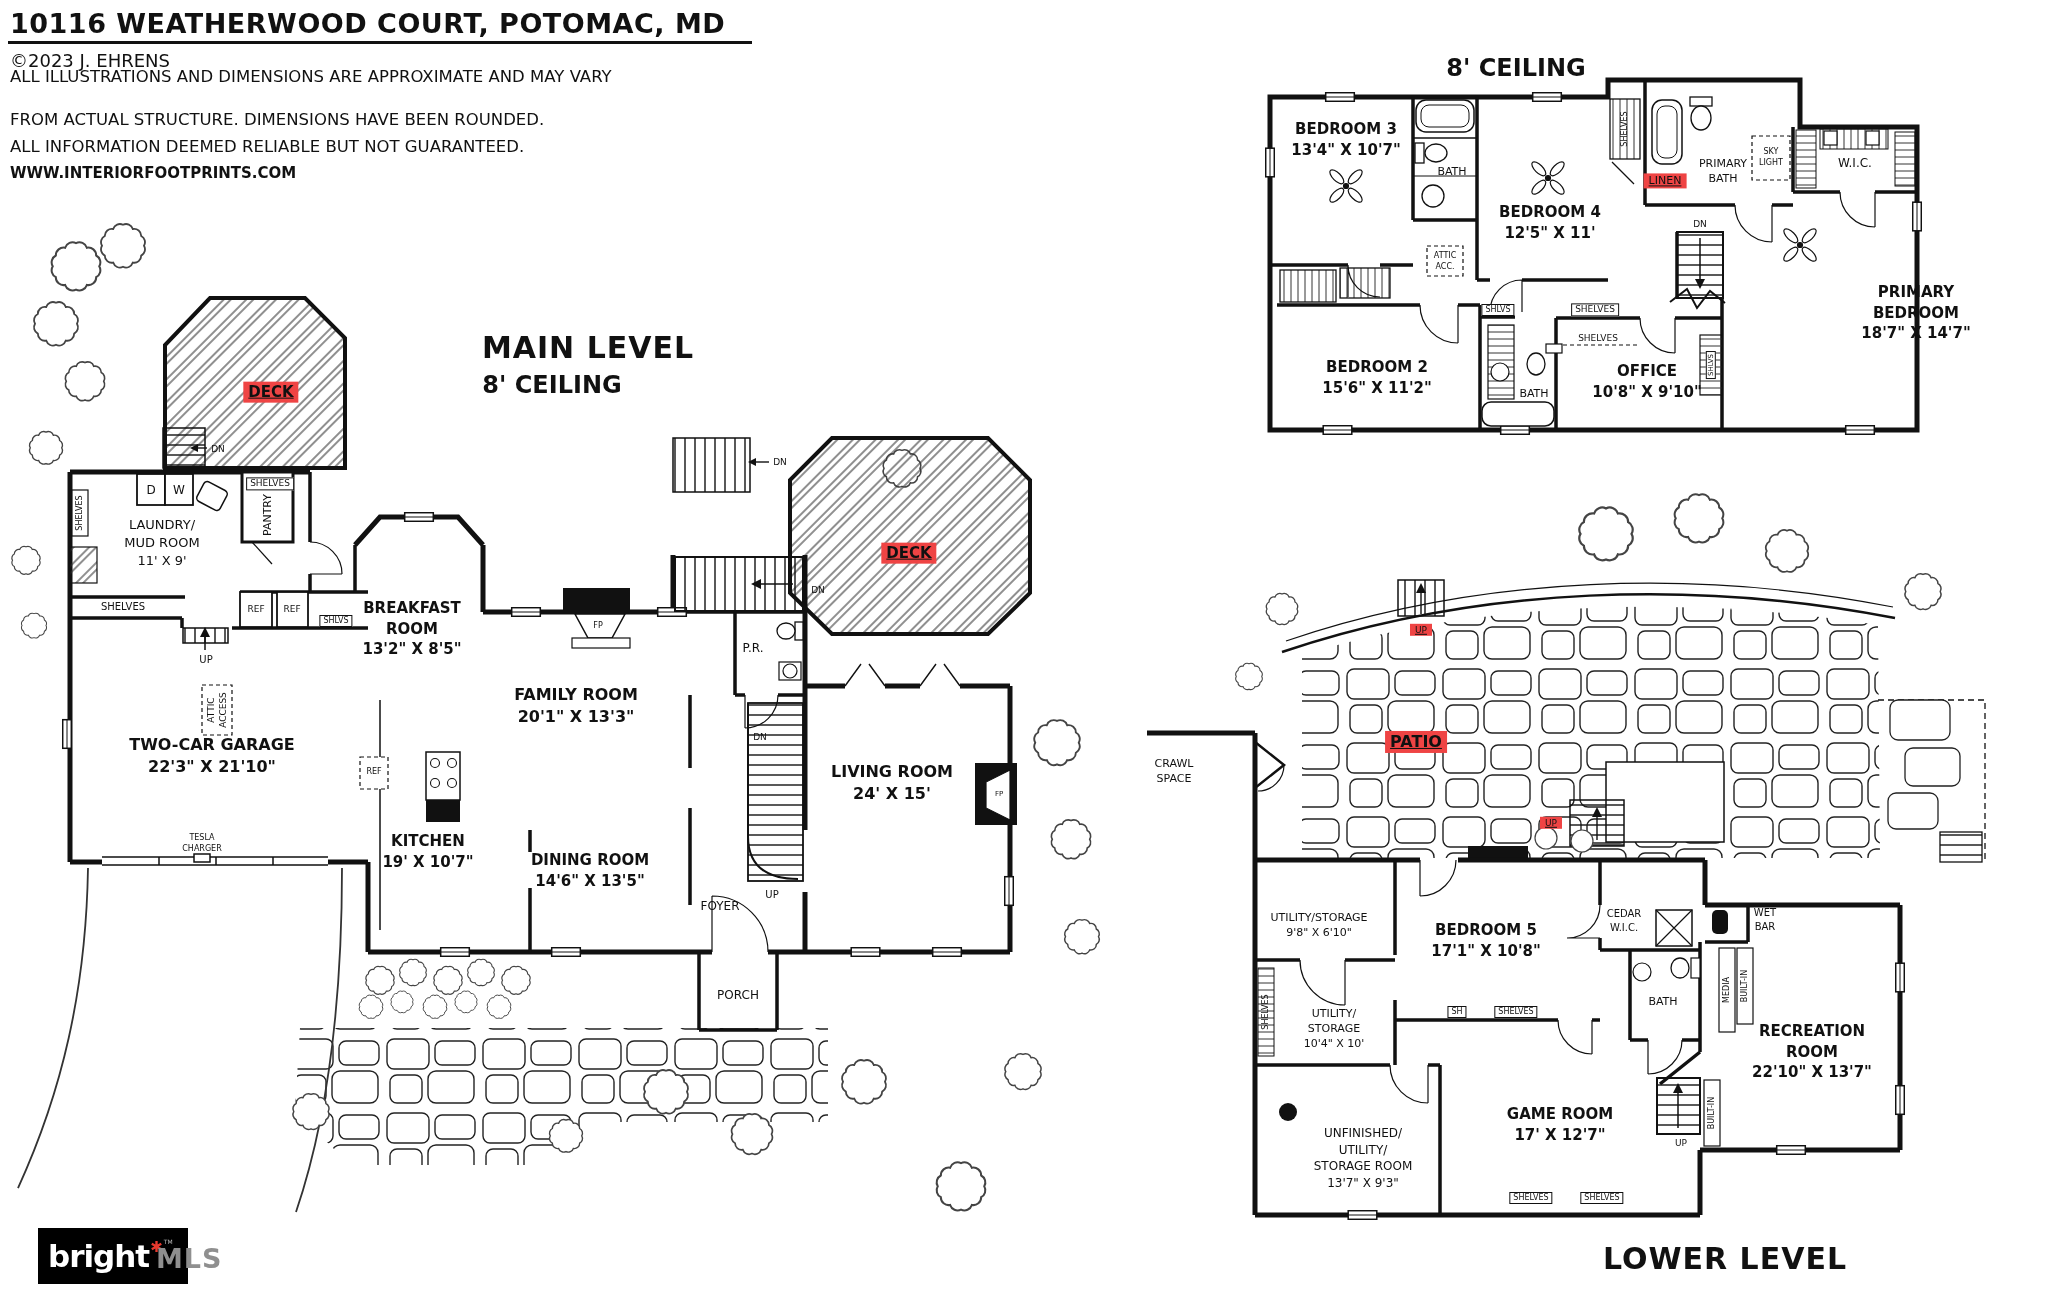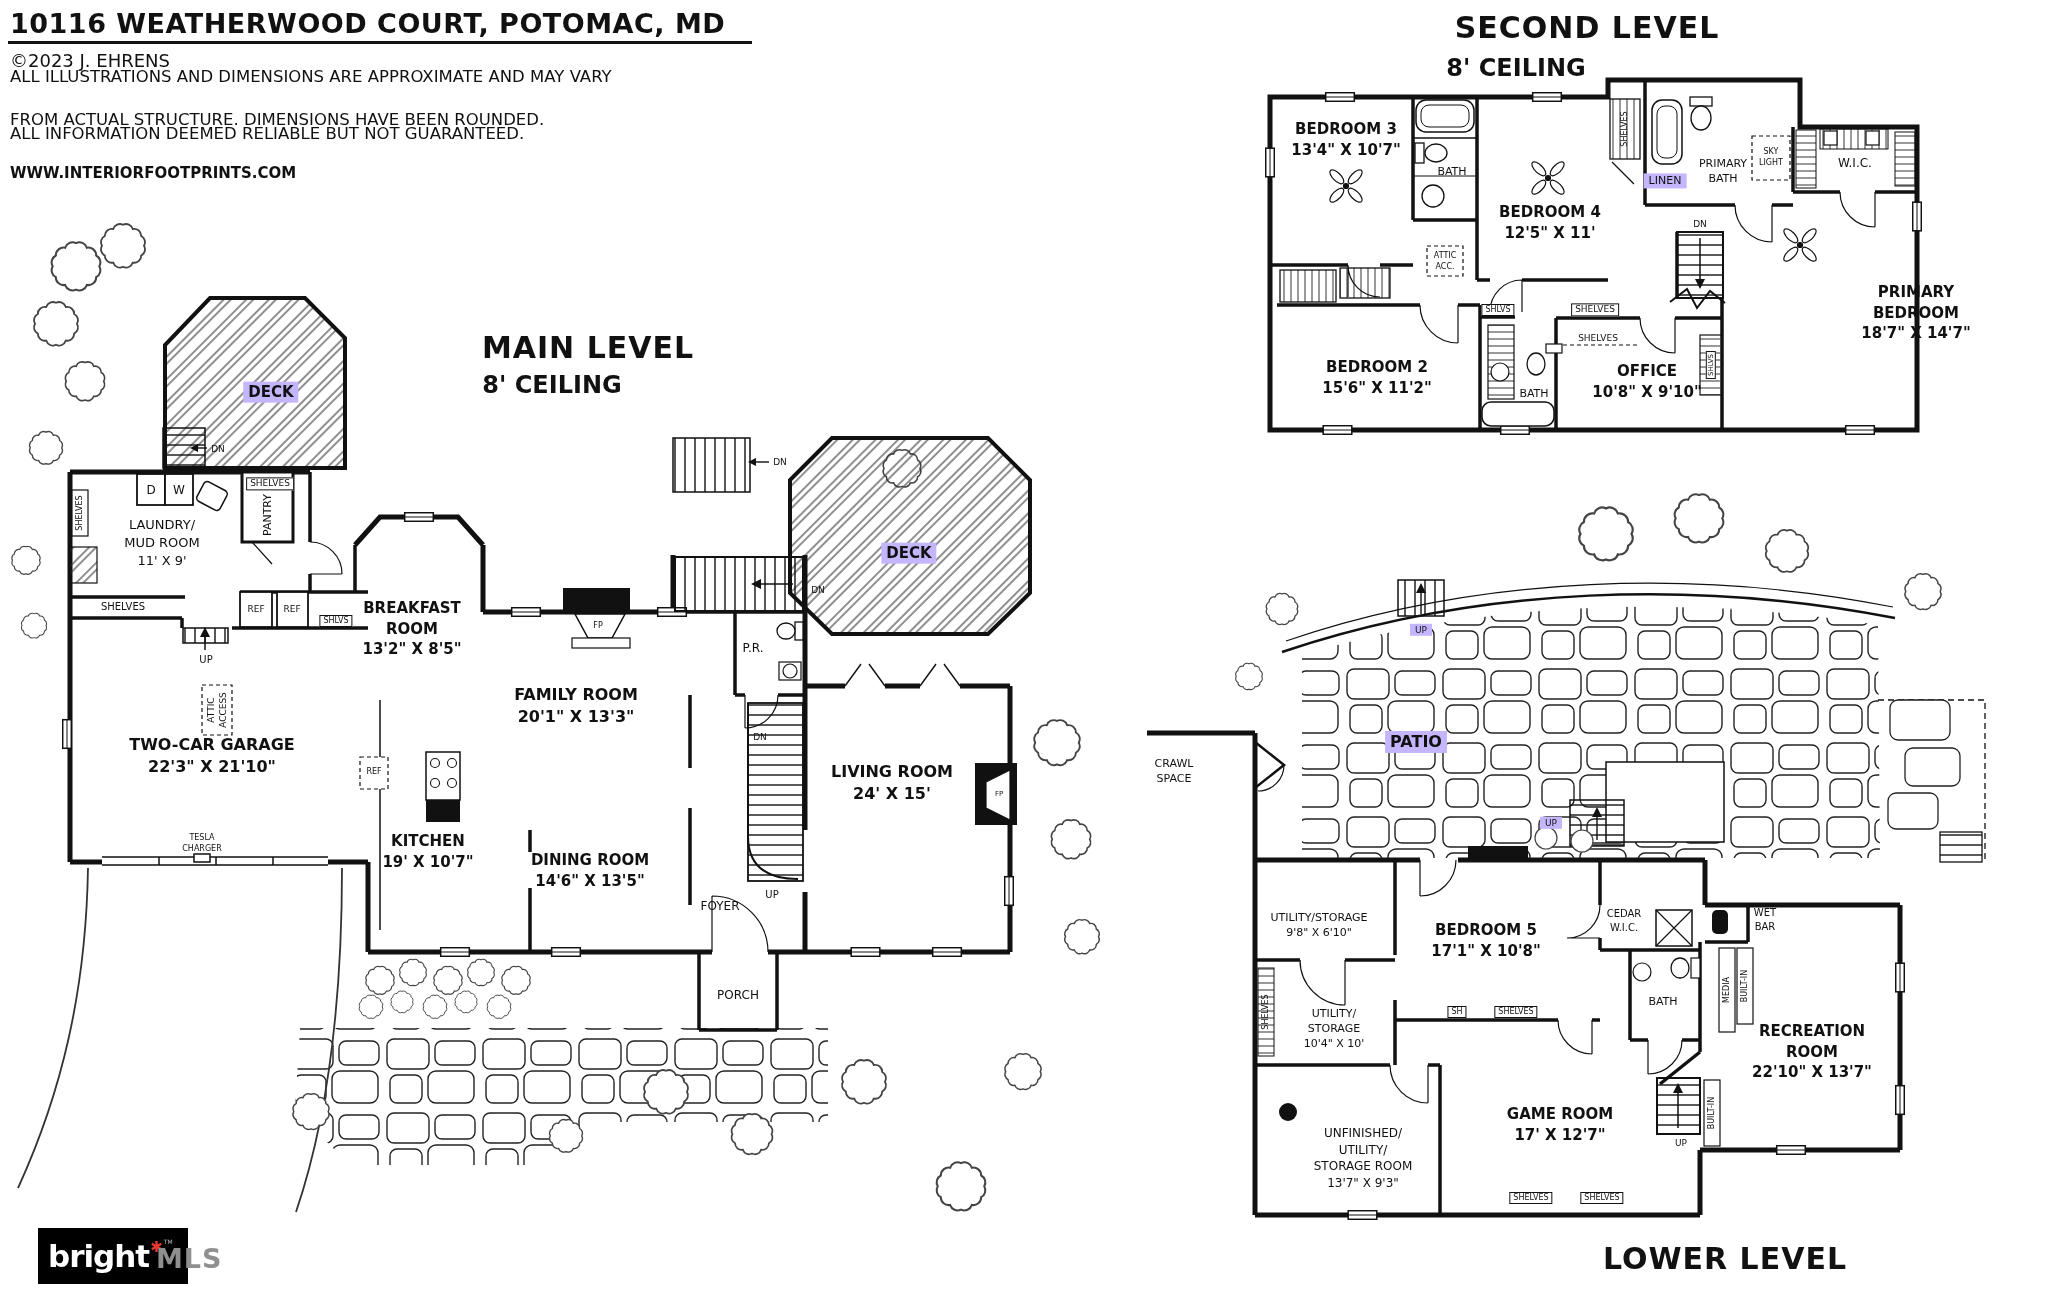--- a/index.html
+++ b/index.html
@@ -4,21 +4,21 @@
 <style>
   html,body{margin:0;padding:0;background:#fff;}
   #stage{position:relative;width:2047px;height:1297px;background:#fff;overflow:hidden;
          font-family:"DejaVu Sans","Liberation Sans",sans-serif;color:#111;}
   svg{position:absolute;left:0;top:0;z-index:1;}
   .lbl{position:absolute;transform:translate(-50%,-50%);text-align:center;white-space:pre-line;
        line-height:1.38;color:#111;z-index:5;}
   .vert{transform:translate(-50%,-50%) rotate(-90deg);}
   .box{border:1.6px solid #111;background:#fff;padding:0 3px;white-space:nowrap;line-height:1.25;}
   .boxv{border:1.6px solid #111;background:#fff;padding:0 2px;white-space:nowrap;line-height:1.2;}
-  .wbg{background:#c4b5fd;padding:0 5px;}
+  .wbg{background:#ef4444;padding:0 5px;text-decoration:underline;}
   .s7{font-size:7px}.s8{font-size:8px}.s9{font-size:9px}.s10{font-size:10px}
   .s11{font-size:11px}.s12{font-size:12px}.s13{font-size:13px}
   .rm{font-size:15px;font-weight:bold}.rm16{font-size:16px;font-weight:bold}
   .t30{font-size:30px;font-weight:bold;letter-spacing:1px}
   .t19{font-size:24px;font-weight:bold}
   .hdr{position:absolute;left:10px;white-space:nowrap;color:#111;z-index:5;}
   .a26{font-size:27px;font-weight:bold;letter-spacing:.5px}
   .a18{font-size:18px}.a16{font-size:16.5px}.a15{font-size:15px;font-weight:bold}
   #rule{position:absolute;left:8px;top:41px;width:744px;height:0;border-bottom:3.5px solid #111;z-index:5;}
   #logo{position:absolute;left:0;top:1228px;width:150px;height:56px;background:#000;z-index:6;
@@ -308,26 +308,25 @@
 
     <path d="M1456,860 A36,36 0 0 1 1420,896 M1420,860 V896 M1300,960 A45,45 0 0 0 1345,1005 M1345,960 V1005 M1390,1065 A38,38 0 0 0 1428,1103 M1428,1065 V1103 M1558,1020 A34,34 0 0 0 1592,1054 M1592,1020 V1054 M1600,905 A33,33 0 0 1 1567,938 M1600,938 H1567 M1682,1040 A34,34 0 0 1 1648,1074 M1648,1040 V1074" fill="none" stroke="#111" stroke-width="1.2"></path>
   </g>
 </svg>
 
 <div class="hdr a26" style="top:8px">10116 WEATHERWOOD COURT, POTOMAC, MD</div>
 <div id="rule"></div>
 <div class="hdr a18" style="top:50px">©2023 J. EHRENS</div>
 <div class="hdr a16" style="top:67px">ALL ILLUSTRATIONS AND DIMENSIONS ARE APPROXIMATE AND MAY VARY</div>
 <div class="hdr a16" style="top:110px">FROM ACTUAL STRUCTURE. DIMENSIONS HAVE BEEN ROUNDED.</div>
-<div class="hdr a16" style="top:124px">ALL INFORMATION DEEMED RELIABLE BUT NOT GUARANTEED.</div>
+<div class="hdr a16" style="top:137px">ALL INFORMATION DEEMED RELIABLE BUT NOT GUARANTEED.</div>
 <div class="hdr a15" style="top:164px">WWW.INTERIORFOOTPRINTS.COM</div>
 
 <div class="lbl t30" style="left:588px;top:348px">MAIN LEVEL</div>
 <div class="lbl t19" style="left:552px;top:386px">8' CEILING</div>
-<div class="lbl t30" style="left:1587px;top:28px">SECOND LEVEL</div>
 <div class="lbl t19" style="left:1516px;top:69px">8' CEILING</div>
 <div class="lbl t30" style="left:1725px;top:1259px">LOWER LEVEL</div>
 
 <div class="lbl rm wbg" style="left:271px;top:392px;z-index:4">DECK</div>
 <div class="lbl s9" style="left:218px;top:449px">DN</div>
 <div class="lbl s13" style="left:162px;top:543px">LAUNDRY/
 MUD ROOM
 11' X 9'</div>
 <div class="lbl s12" style="left:151px;top:490px">D</div>
 <div class="lbl s12" style="left:179px;top:490px">W</div>

